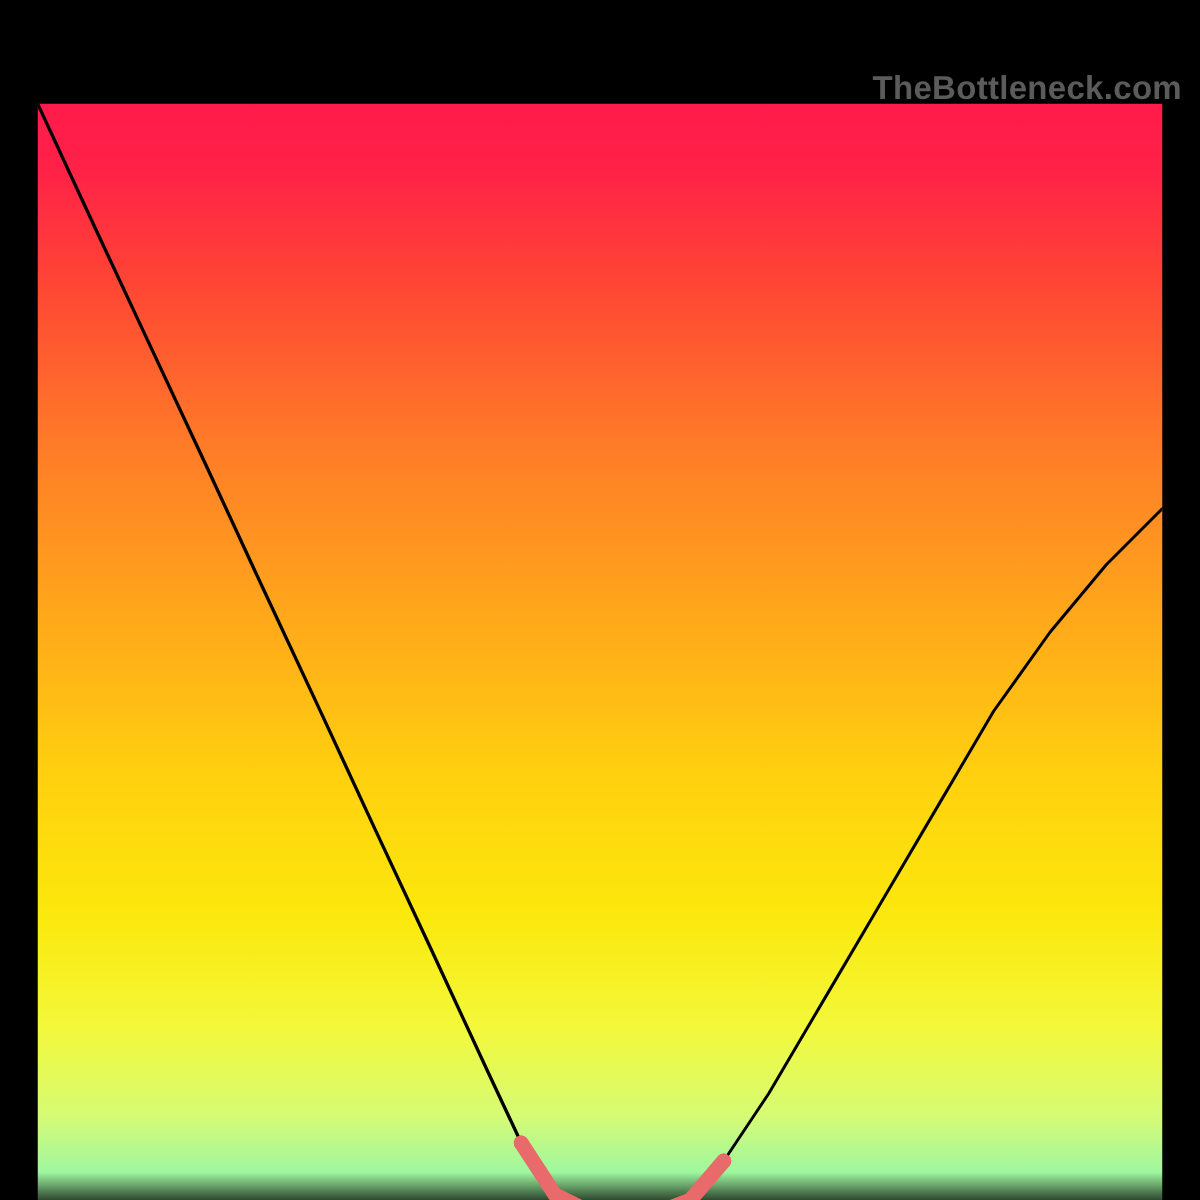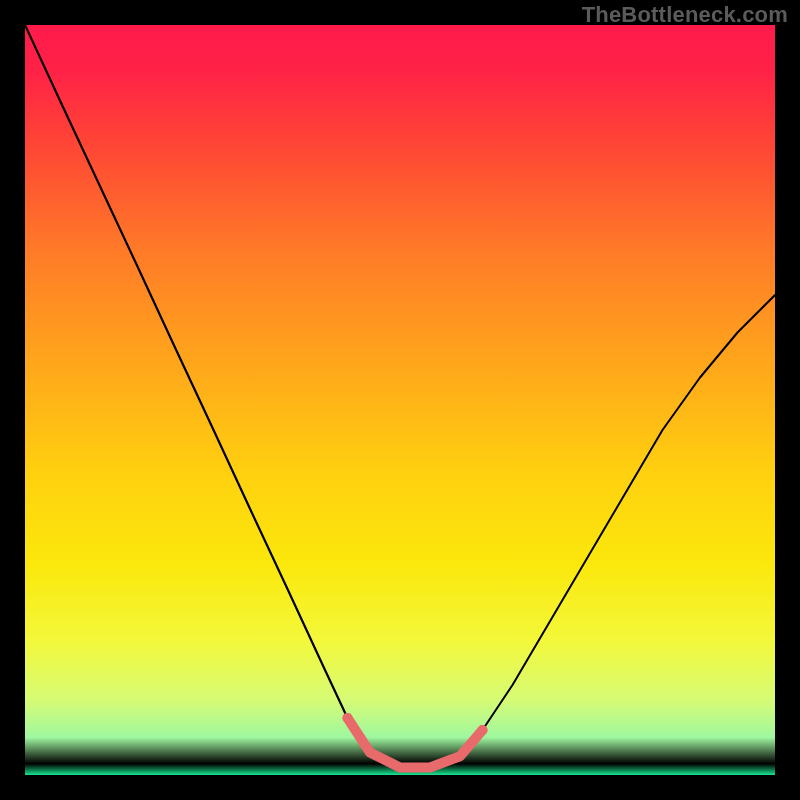--- a/index.html
+++ b/index.html
@@ -8,20 +8,21 @@
     width: 800px;
     height: 800px;
     background: #000;
     overflow: hidden;
     font-family: Arial, Helvetica, sans-serif;
   }
   .frame {
     position: absolute;
     inset: 0;
     background: #000;
+    margin-top: 44px;
   }
   .plot {
     position: absolute;
     left: 25px;
     top: 25px;
     width: 750px;
     height: 750px;
   }
   .watermark {
     position: absolute;

